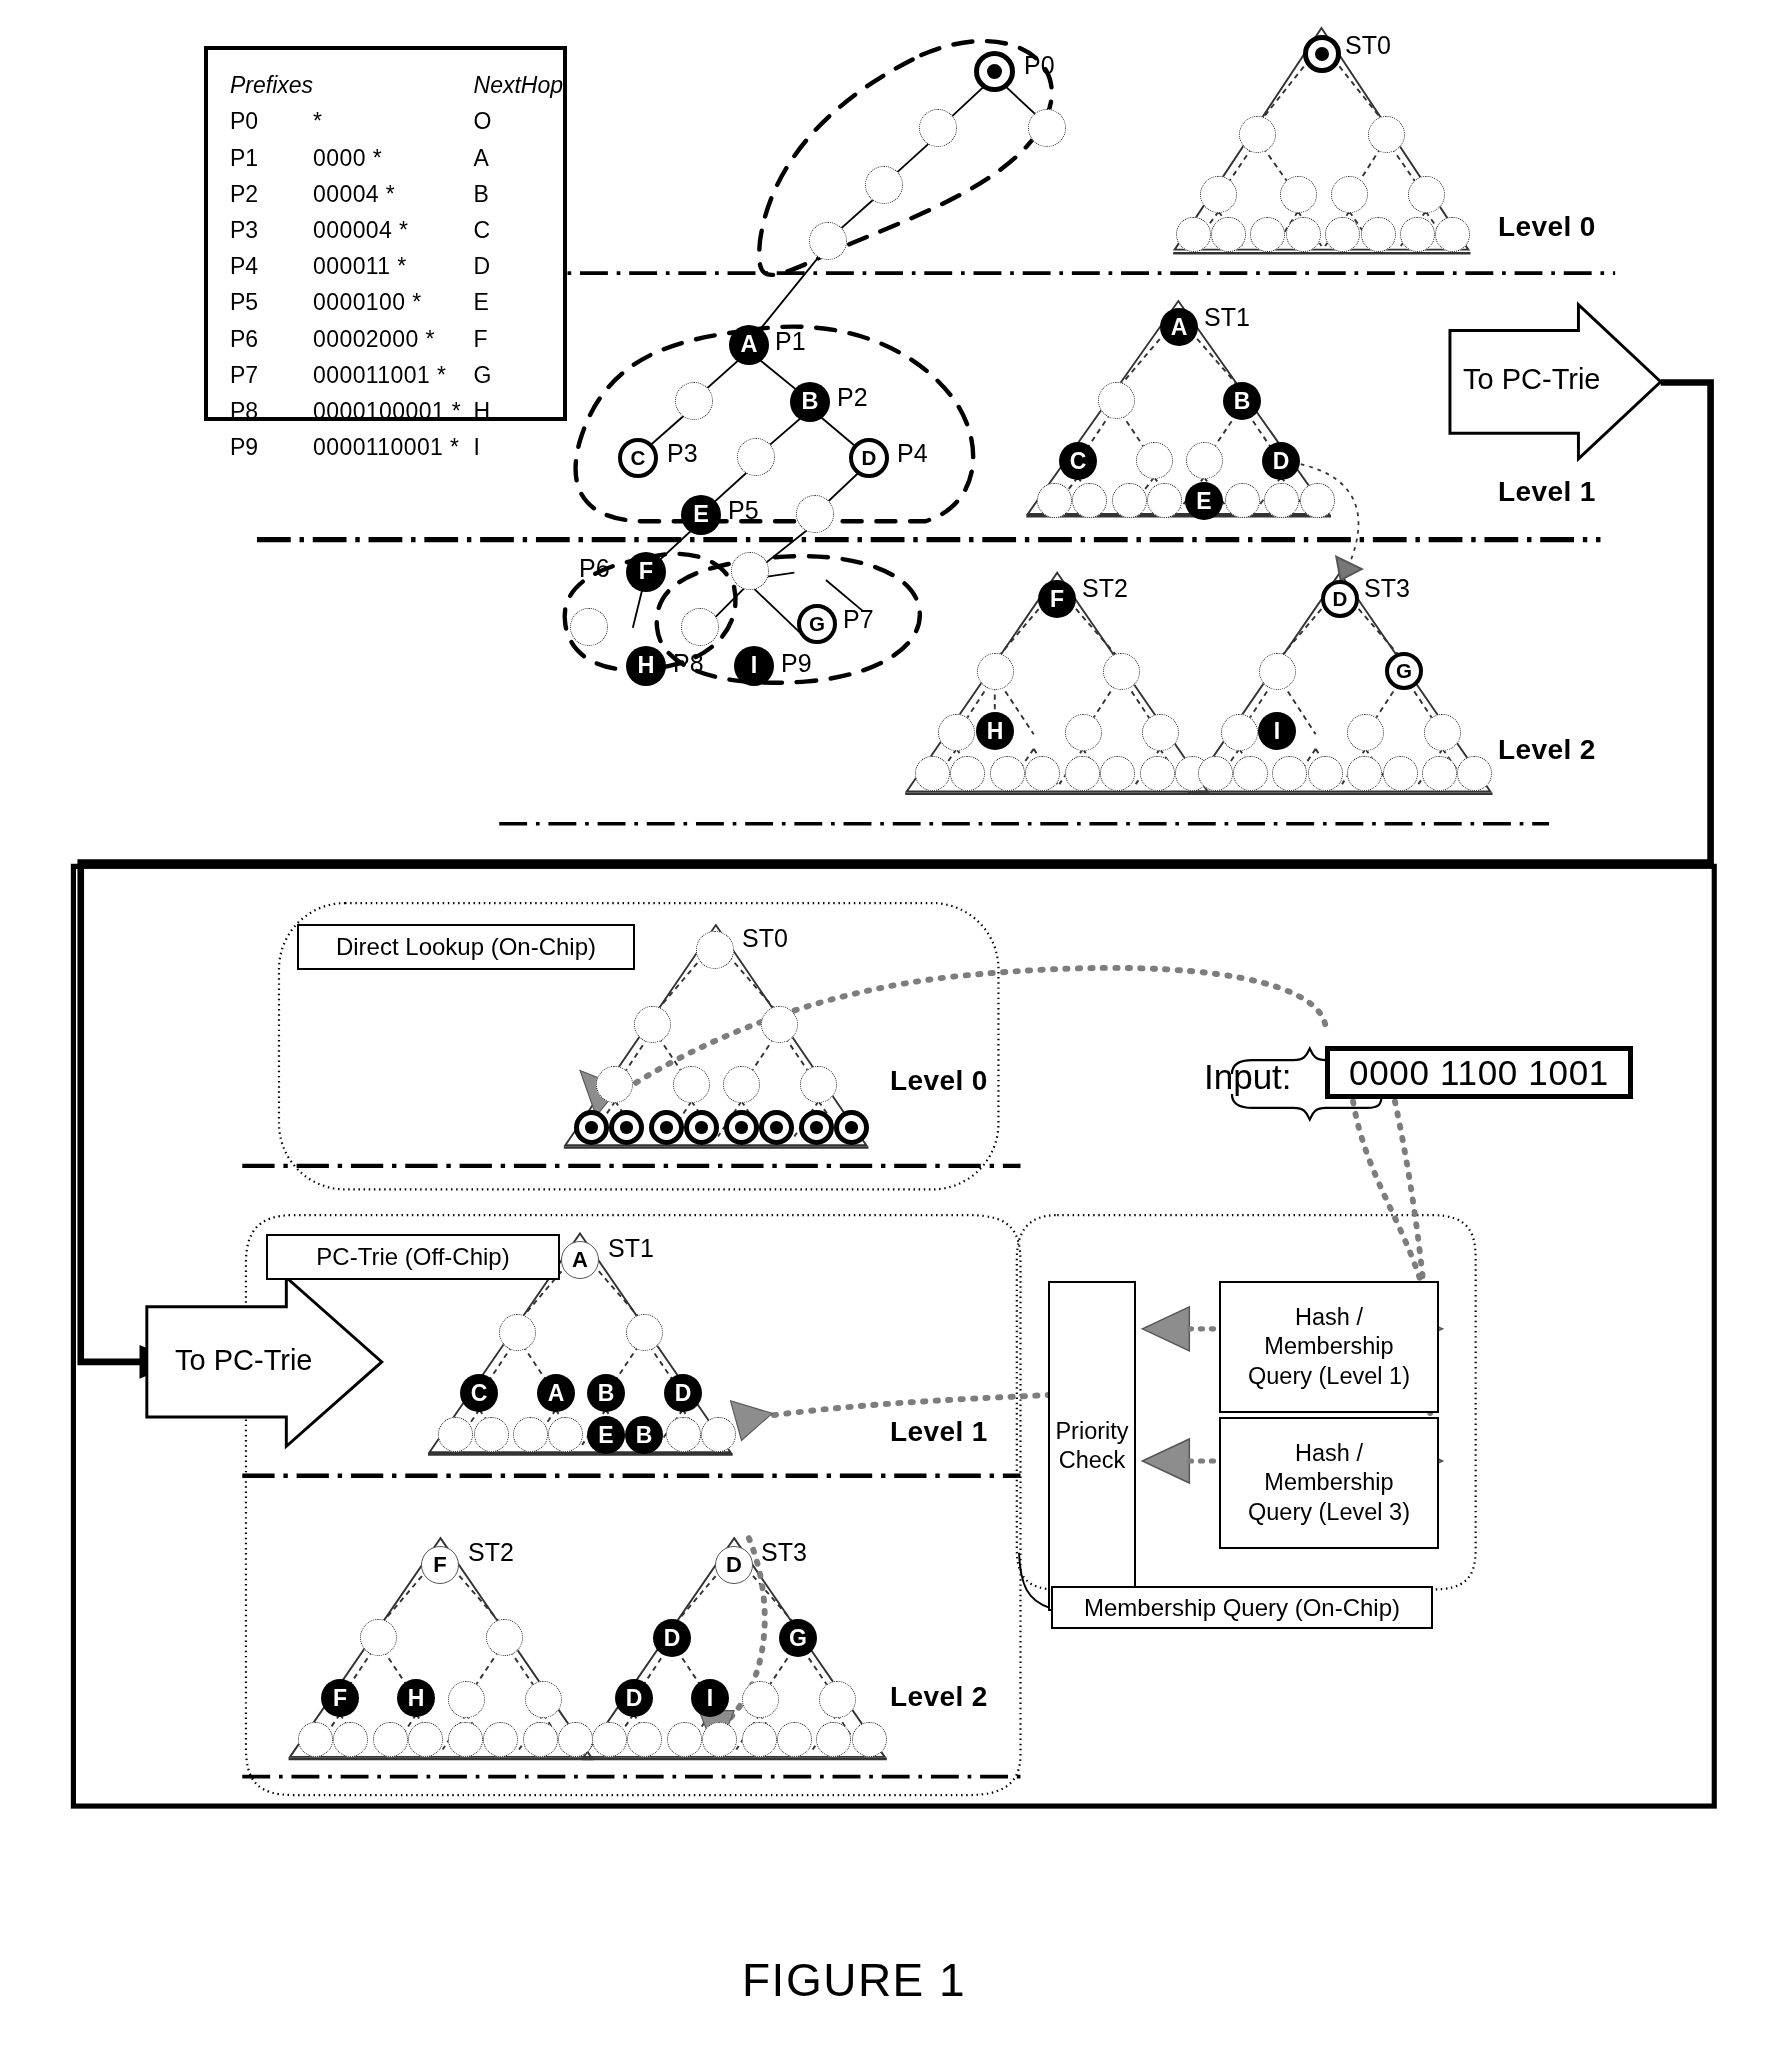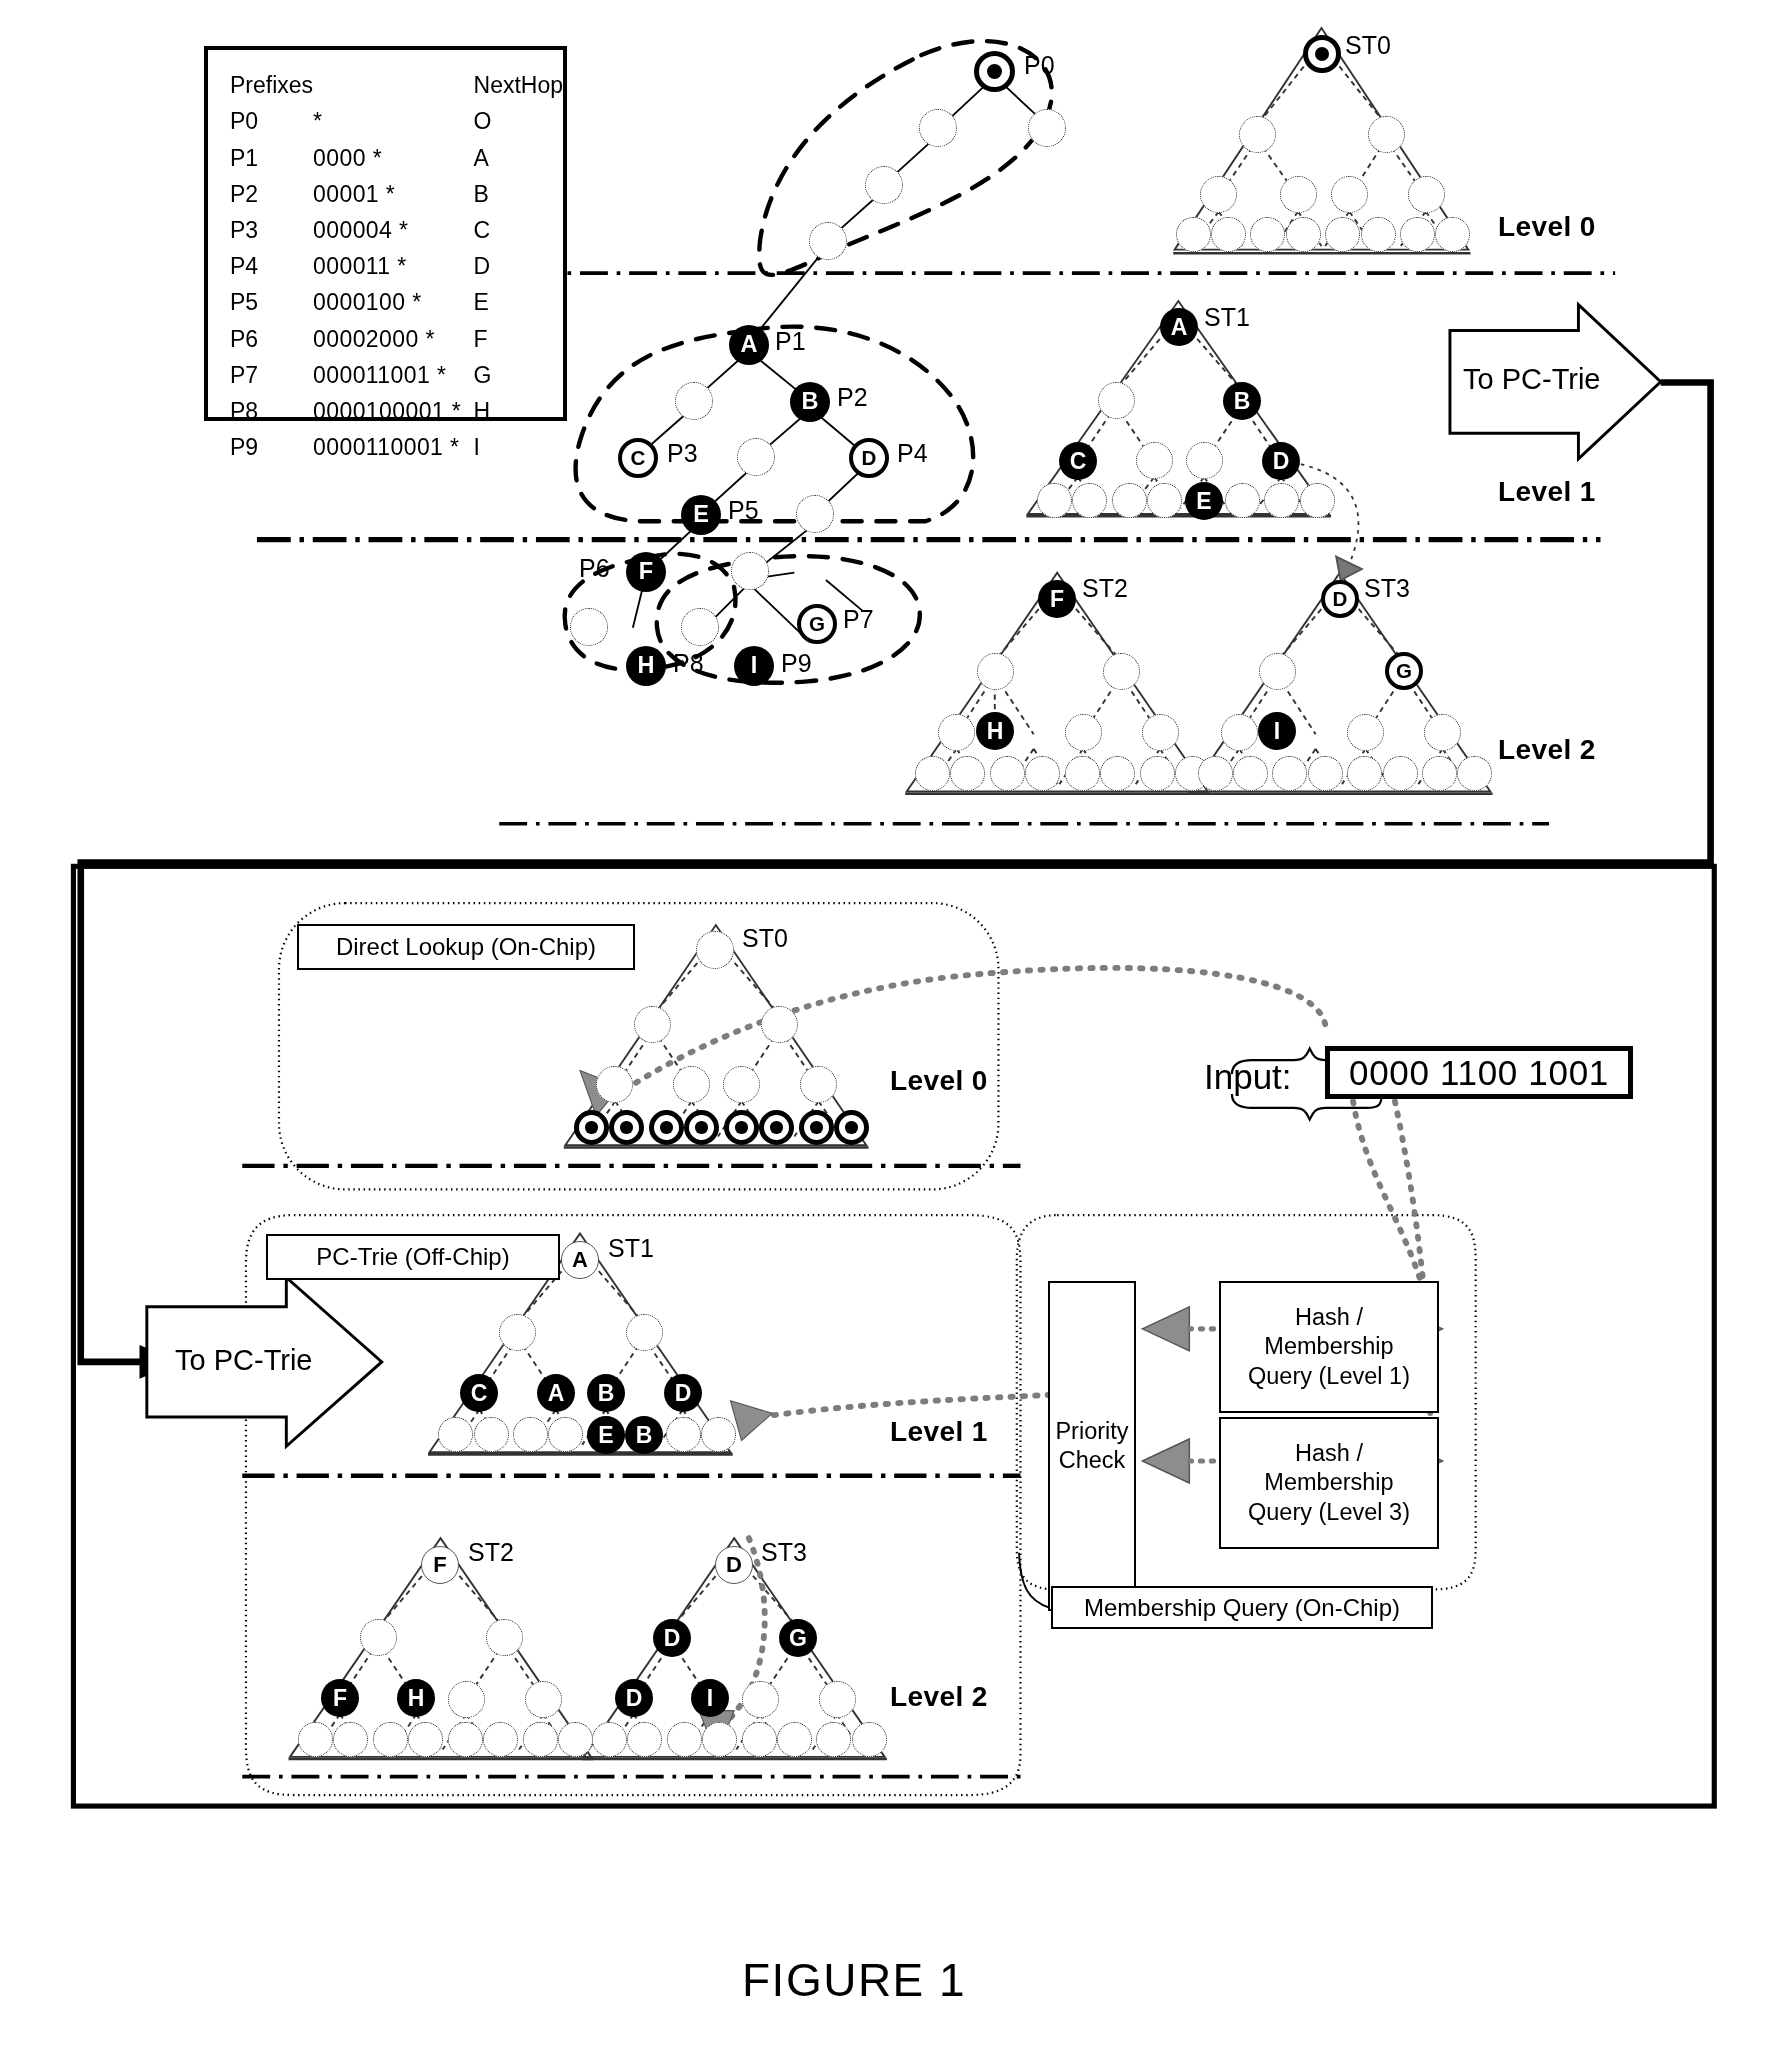--- a/index.html
+++ b/index.html
@@ -6,21 +6,21 @@
   body{width:1784px;height:2066px;position:relative;
        font-family:"Liberation Sans",sans-serif;color:#000;overflow:hidden;}
   .abs{position:absolute;}
   
   #prefix-table{left:204px;top:46px;width:355px;height:367px;border:4.4px solid #000;background:#fff;}
   #prefix-table table{border-collapse:collapse;margin:17.6px 0 0 22px;font-size:23px;line-height:1.0;}
   #prefix-table td{padding:6.6px 0 6.6px 0;white-space:nowrap;vertical-align:top;}
   .c-id{width:46px;}
   .c-bits{width:169px;letter-spacing:0.4px;}
   .c-hop{width:51px;}
-  .hdr td{padding-bottom:11.7px;}
+  .hdr td{padding-bottom:11.7px;font-style:italic;}
   
   .lvl{font-size:28px;font-weight:bold;letter-spacing:0.4px;}
   .stlabel{font-size:25px;}
   .plabel{font-size:25px;}
   .figcap{font-size:46px;letter-spacing:1.5px;}
   
   .node{position:absolute;border-radius:50%;box-sizing:border-box;}
   .n-hollow{border:1.8px dotted #222;background:#fff;}
   .n-filled{background:#000;color:#fff;font-weight:bold;display:flex;
             align-items:center;justify-content:center;line-height:1;}
@@ -263,21 +263,21 @@
           <td class="c-bits">*</td>
           <td class="c-hop">O</td>
         </tr>
     <tr>
           <td class="c-id">P1</td>
           <td class="c-bits">0000 *</td>
           <td class="c-hop">A</td>
         </tr>
     <tr>
           <td class="c-id">P2</td>
-          <td class="c-bits">00001 *</td>
+          <td class="c-bits">00004 *</td>
           <td class="c-hop">B</td>
         </tr>
     <tr>
           <td class="c-id">P3</td>
           <td class="c-bits">000004 *</td>
           <td class="c-hop">C</td>
         </tr>
     <tr>
           <td class="c-id">P4</td>
           <td class="c-bits">000011 *</td>

